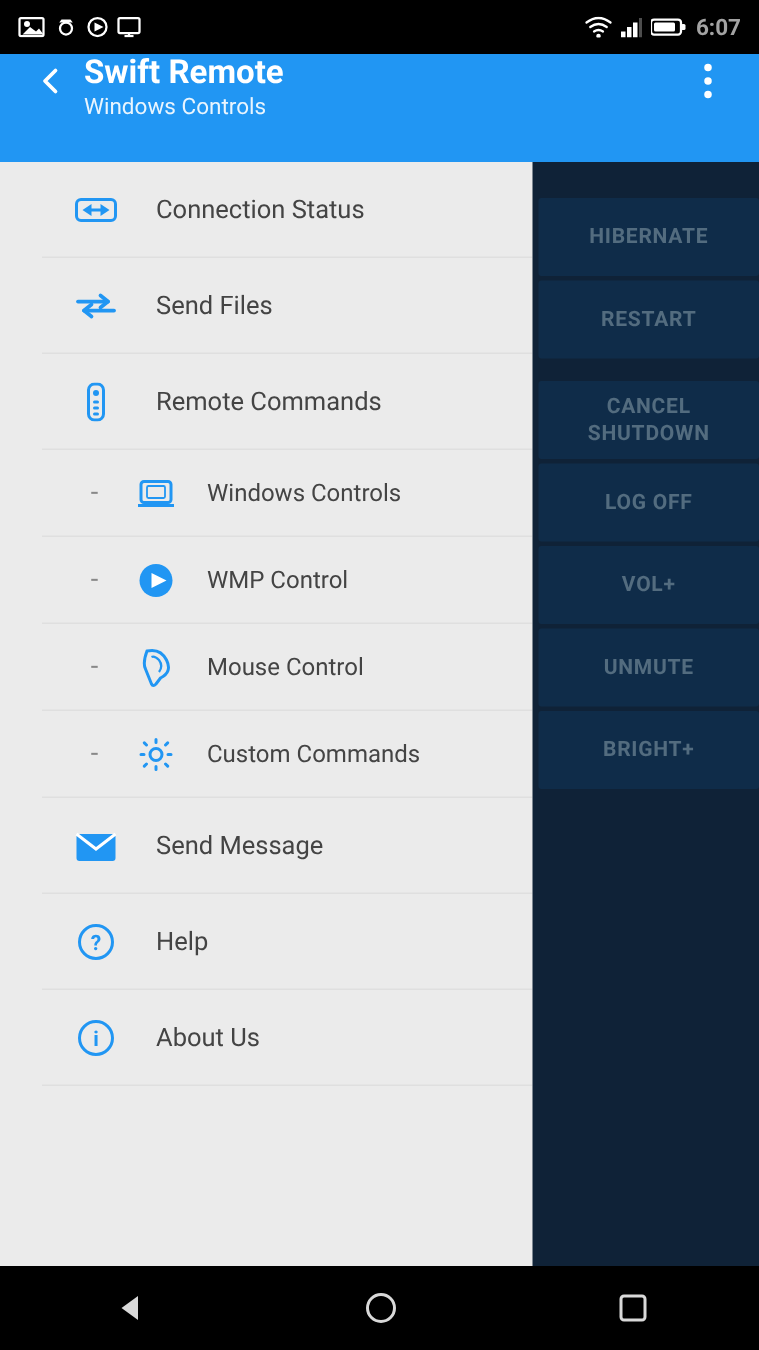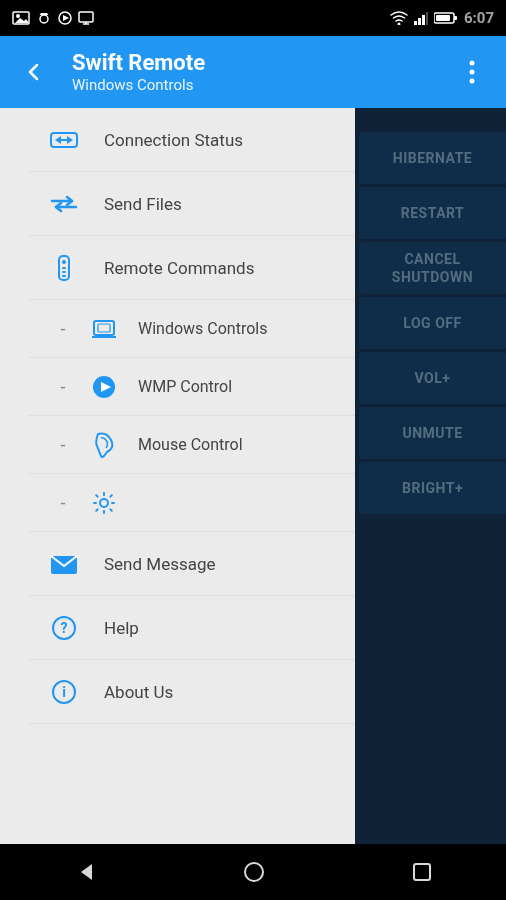--- a/index.html
+++ b/index.html
@@ -37,23 +37,22 @@
       font-size: 15px;
       font-weight: bold;
     }
 
     
     .toolbar {
       width: 100%;
       height: 72px;
       background: #2196F3;
       display: flex;
-      align-items: center;
       padding: 0 16px;
-      gap: 20px;
+      gap: 4px;
     }
     .toolbar-back {
       color: #fff;
       font-size: 26px;
       cursor: pointer;
       width: 36px;
       height: 36px;
       display: flex;
       align-items: center;
       justify-content: center;
@@ -285,21 +284,21 @@
       <circle cx="3" cy="22" r="2.5" fill="#fff"></circle>
     </svg>
   </div>
 </div>
 
 <div class="main-area">
 
   <div class="right-panel">
     <div class="panel-btn">HIBERNATE</div>
     <div class="panel-btn">RESTART</div>
-    <div class="panel-btn" style="white-space: pre-line; text-align:center; line-height:1.3;">CANCEL<br>SHUTDOWN</div>
+    <div class="panel-btn" style="white-space: pre-line; text-align:center; line-height:1.3;margin-top:12px;">CANCEL<br>SHUTDOWN</div>
     <div class="panel-btn">LOG OFF</div>
     <div class="panel-btn">VOL+</div>
     <div class="panel-btn">UNMUTE</div>
     <div class="panel-btn">BRIGHT+</div>
   </div>
 
   <div class="drawer-overlay"></div>
 
   <div class="drawer">
 
@@ -373,20 +372,21 @@
     </div>
 
     <div class="drawer-subitem">
       <span class="drawer-sub-dash">-</span>
       <div class="drawer-subitem-icon">
         <svg width="24" height="24" viewBox="0 0 24 24">
           <path d="M12 8a4 4 0 1 1 0 8 4 4 0 0 1 0-8z" fill="none" stroke="#2196F3" stroke-width="2"></path>
           <path d="M12 2v2M12 20v2M4.22 4.22l1.42 1.42M18.36 18.36l1.42 1.42M2 12h2M20 12h2M4.22 19.78l1.42-1.42M18.36 5.64l1.42-1.42" stroke="#2196F3" stroke-width="2" stroke-linecap="round" fill="none"></path>
         </svg>
       </div>
+      <span class="drawer-subitem-label">Custom Commands</span>
     </div>
 
     <div class="drawer-item">
       <div class="drawer-item-icon">
         <svg width="28" height="24" viewBox="0 0 28 24">
           <rect x="1" y="4" width="26" height="18" rx="2" fill="#2196F3"></rect>
           <polyline points="1,4 14,14 27,4" fill="none" stroke="#fff" stroke-width="2"></polyline>
         </svg>
       </div>
       <span class="drawer-item-label">Send Message</span>

